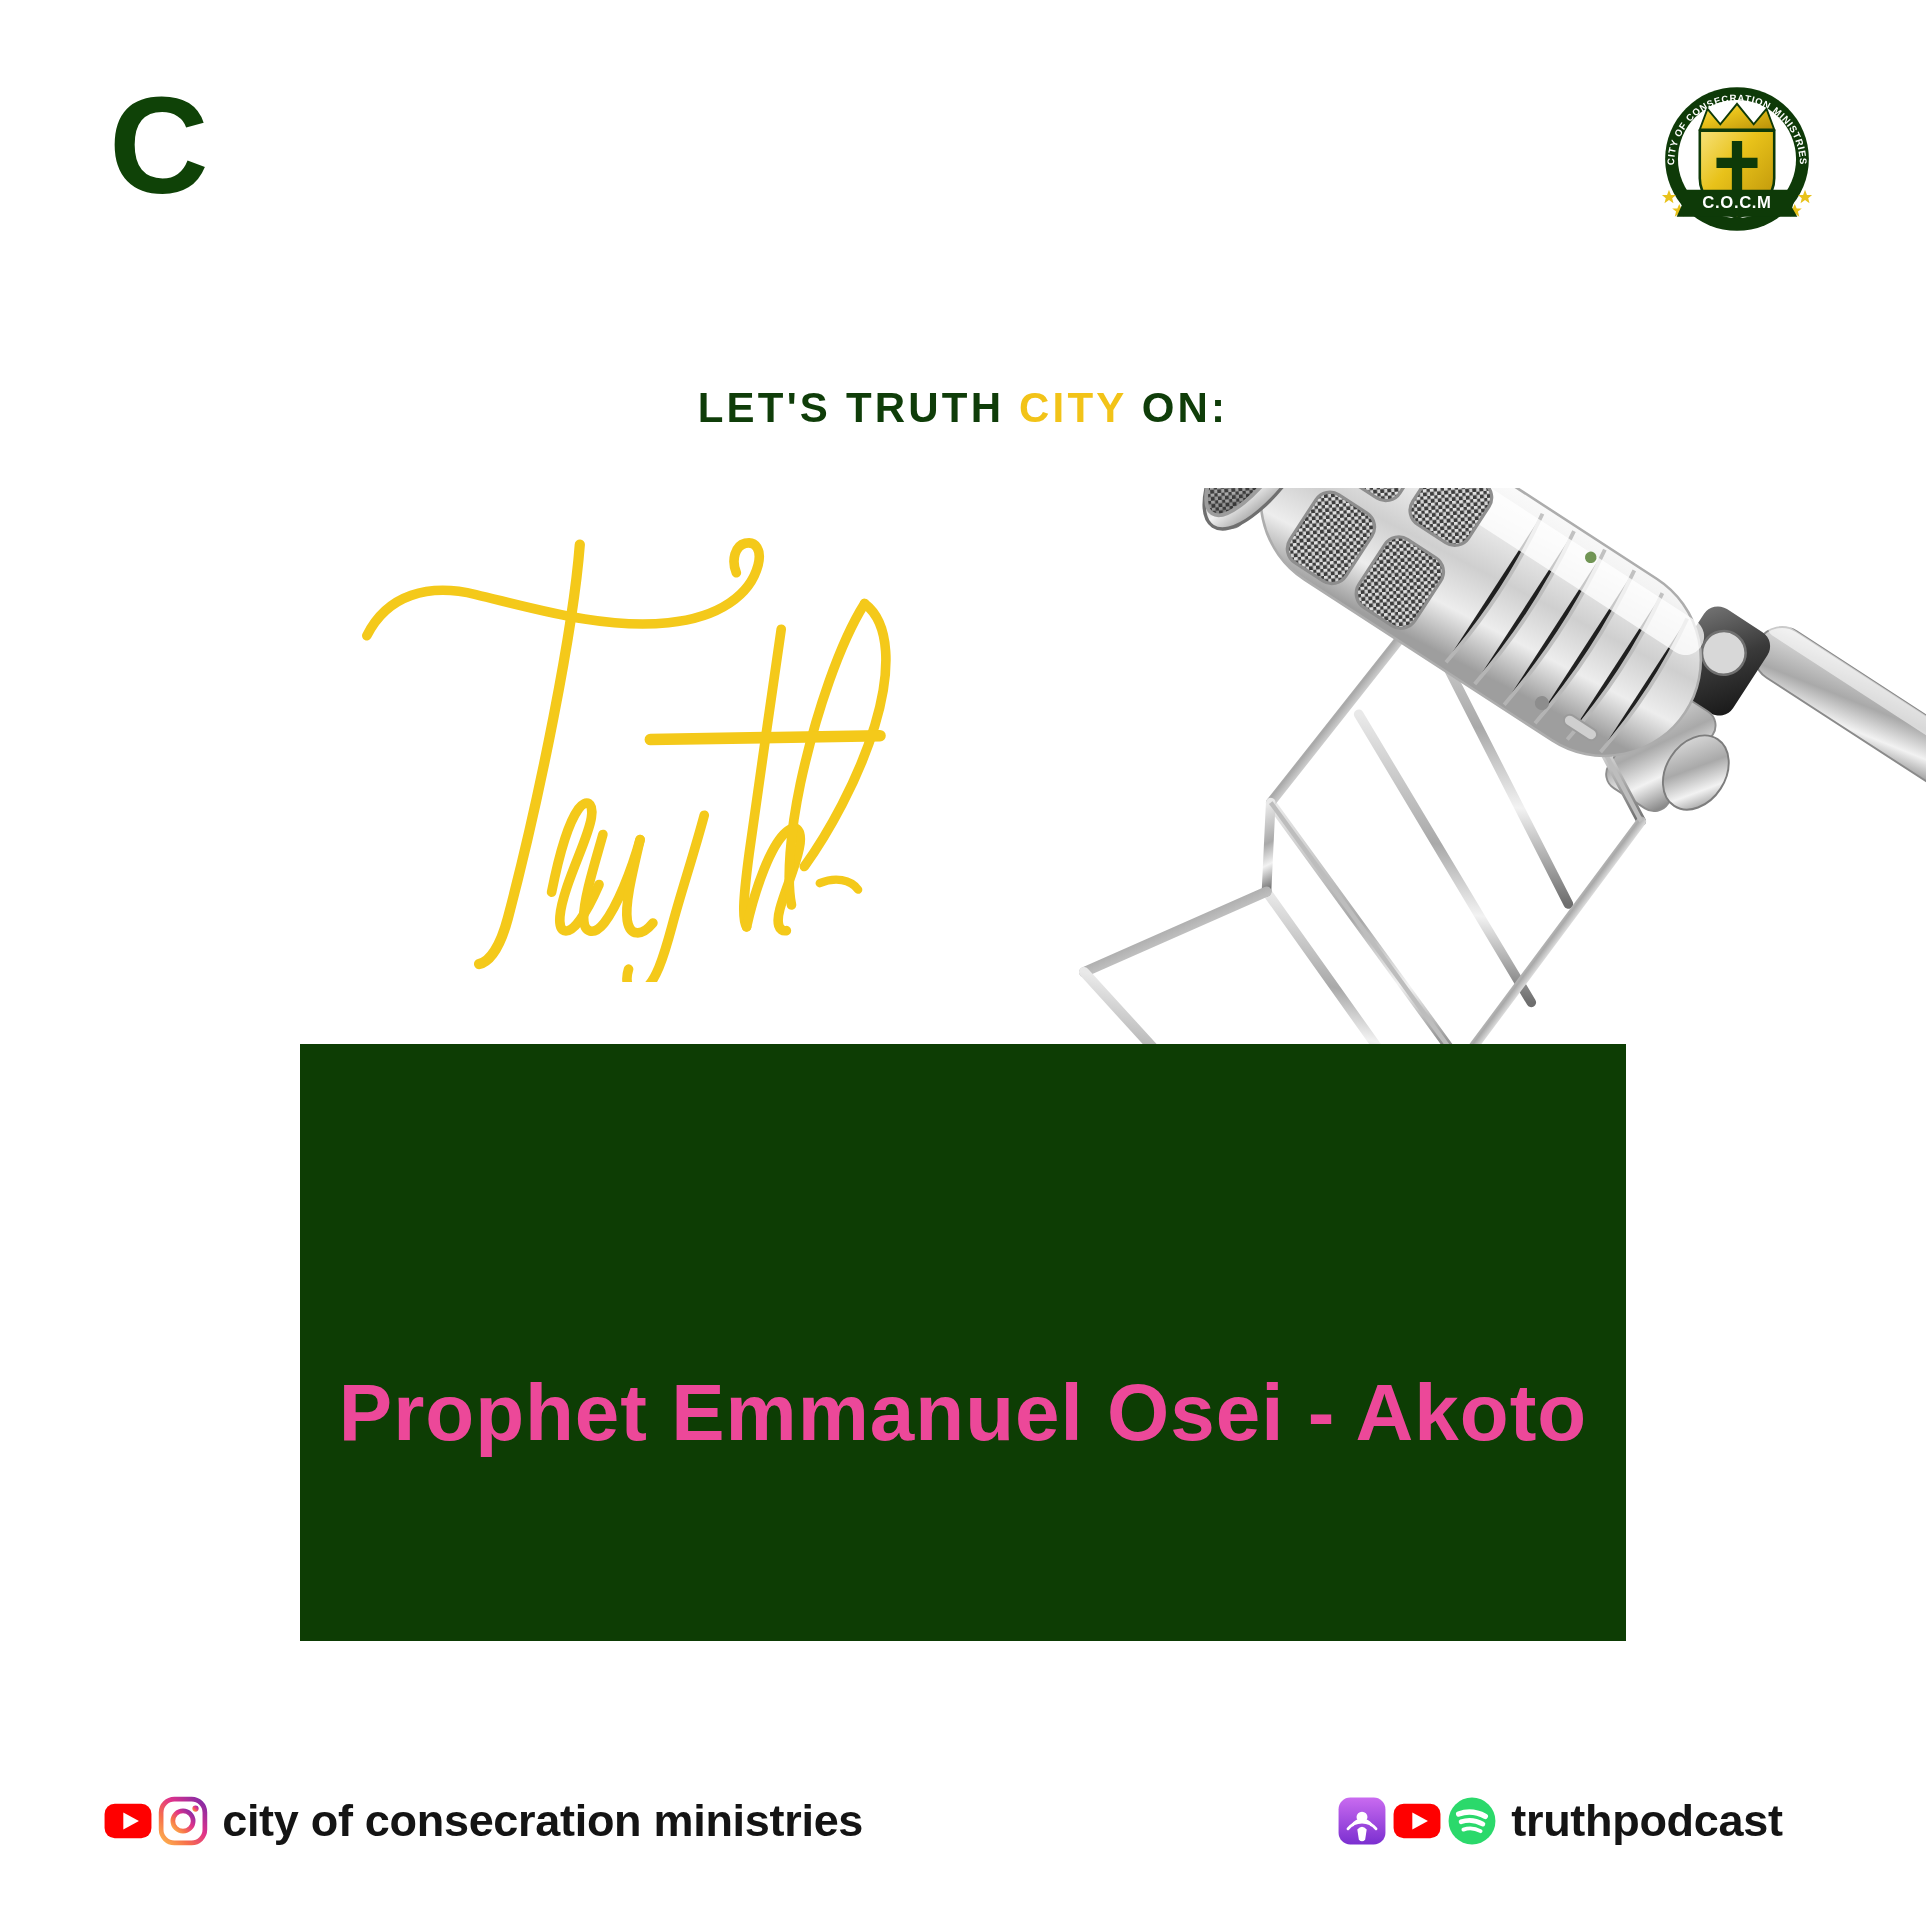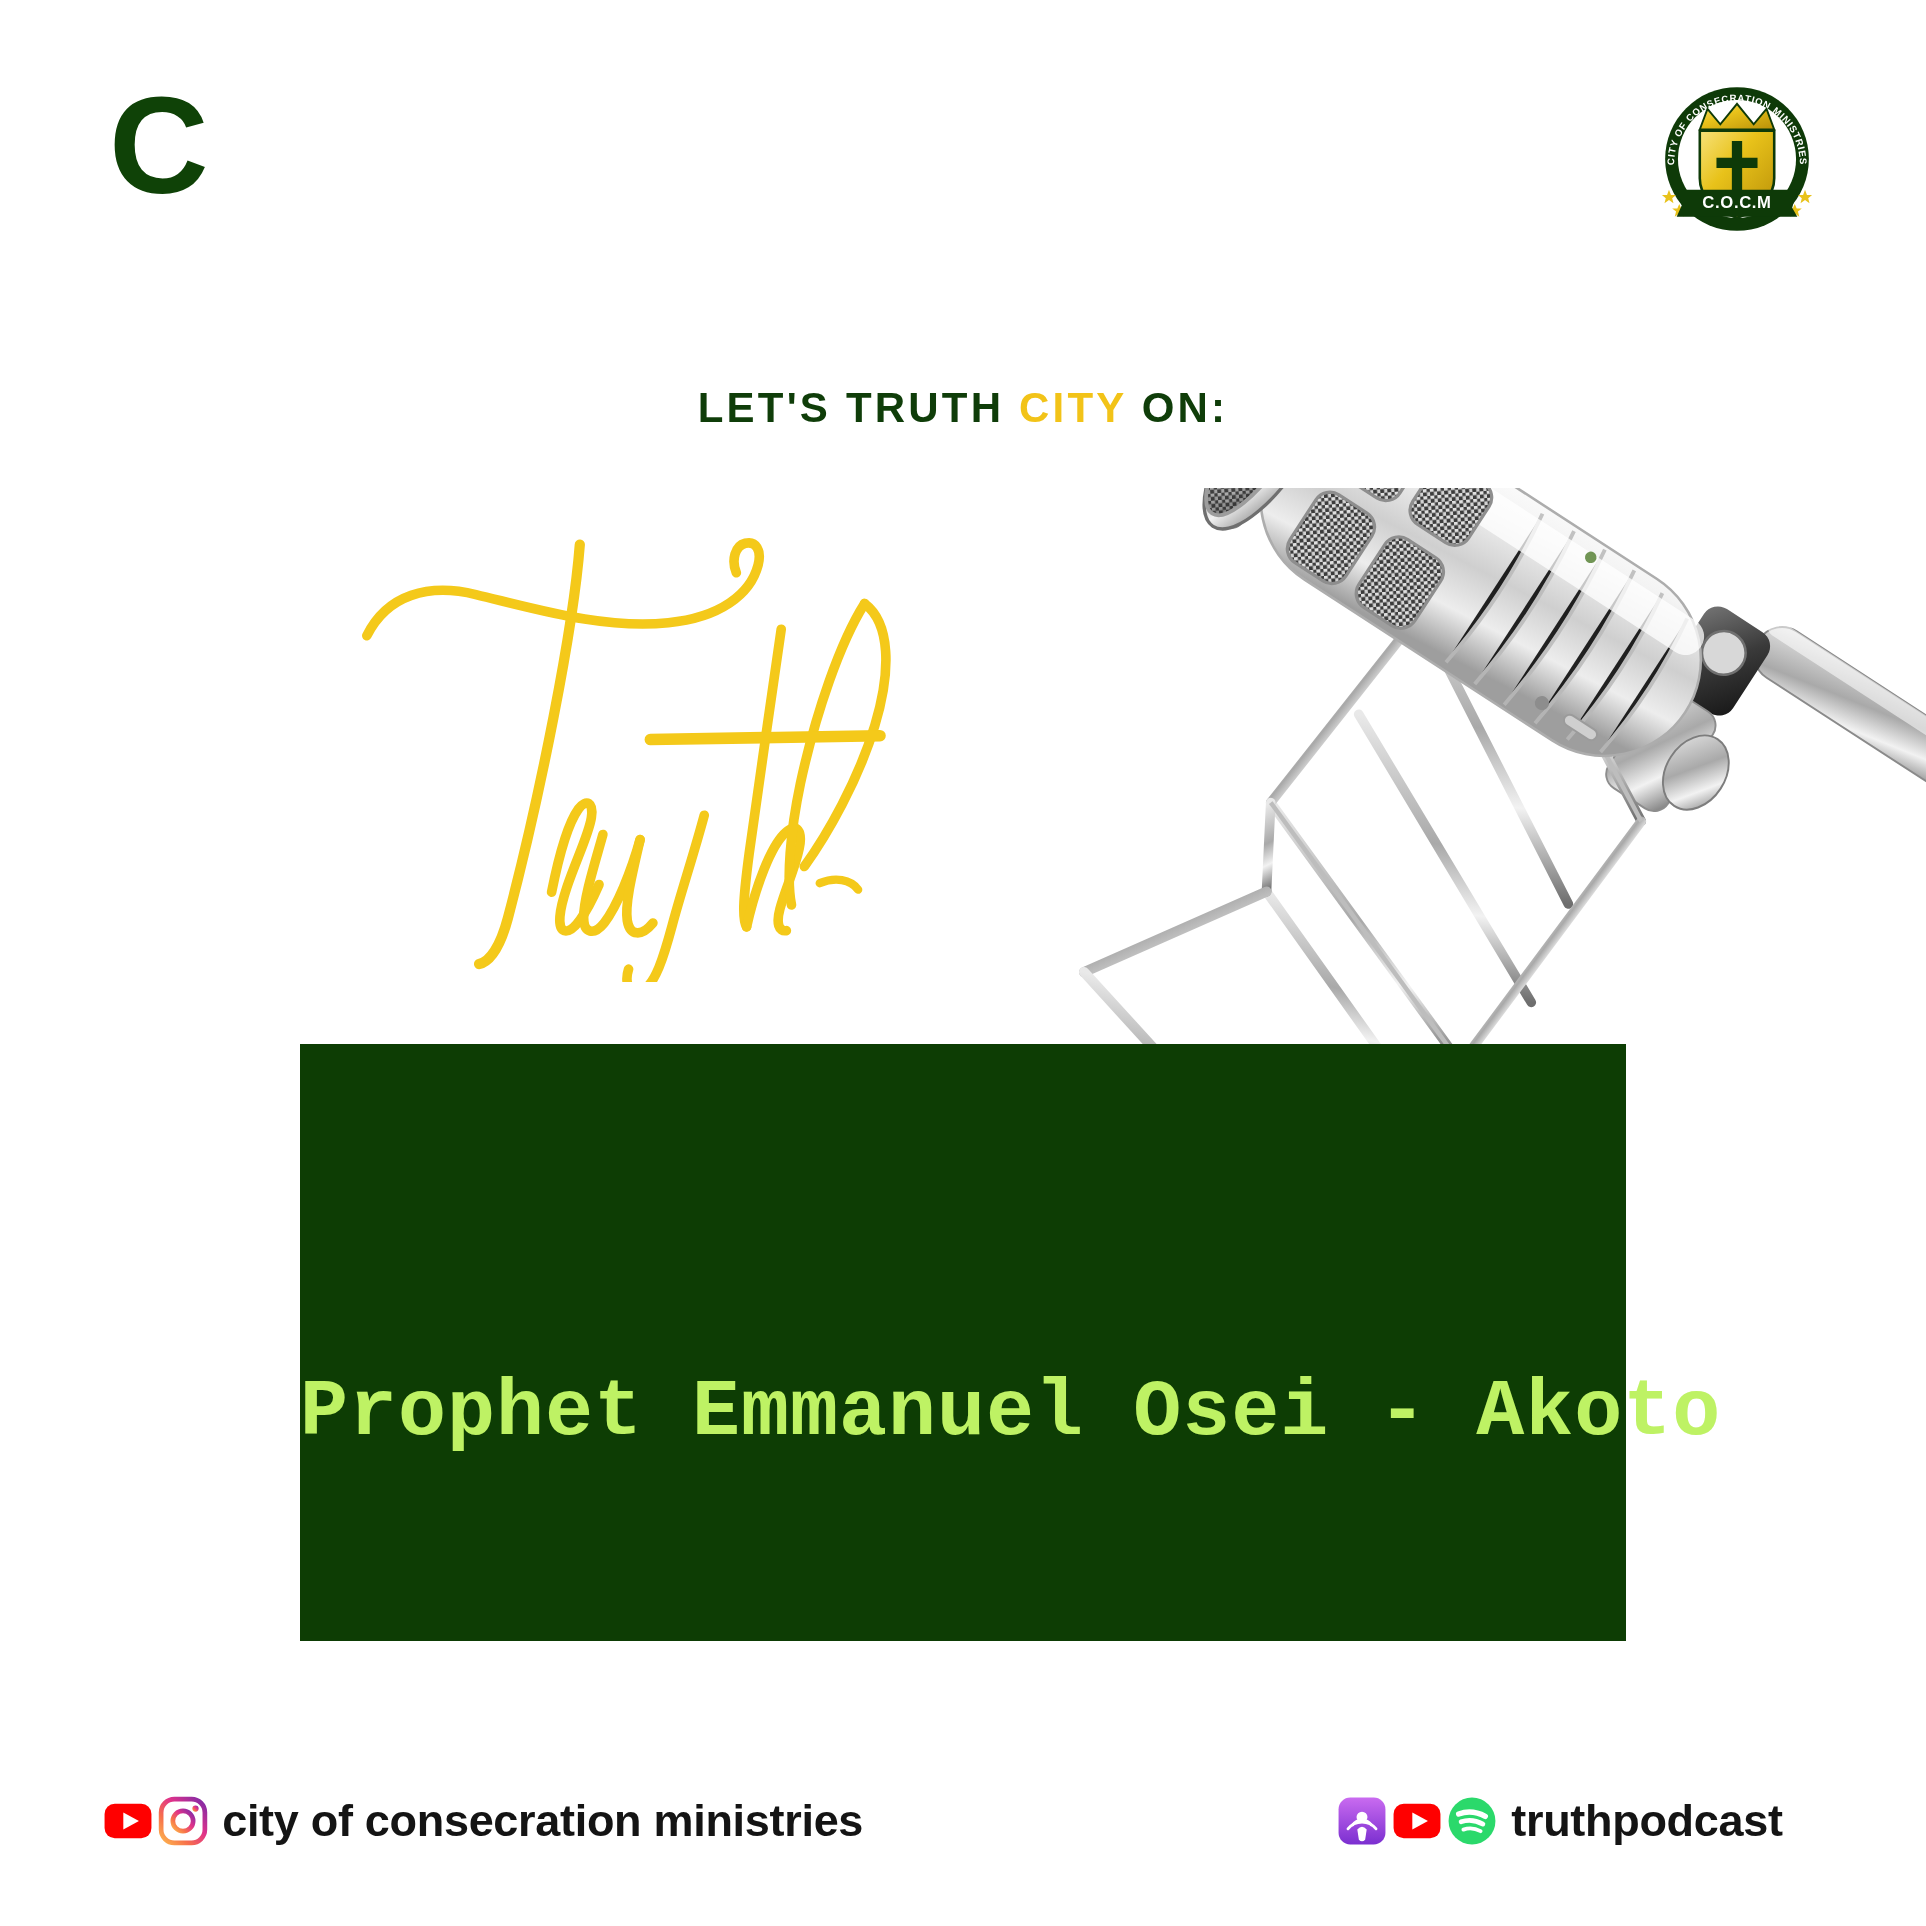--- a/index.html
+++ b/index.html
@@ -152,25 +152,25 @@
     line-height: 56px;
     color: #ffffff;
     letter-spacing: 0.6px;
   }
   #host-panel .host-name {
     position: absolute;
     left: 0;
     top: 321px;
     width: 1326px;
     text-align: center;
-    font-family: Liberation Mono, monospace;
+    font-family: Liberation Sans, sans-serif;
     font-weight: bold;
     font-size: 80px;
     line-height: 96px;
-    color: #bef264;
+    color: #ec4899;
     letter-spacing: 1px;
     white-space: nowrap;
   }
 
   
   .social-row {
     position: absolute;
     display: flex;
     align-items: center;
     height: 62px;

